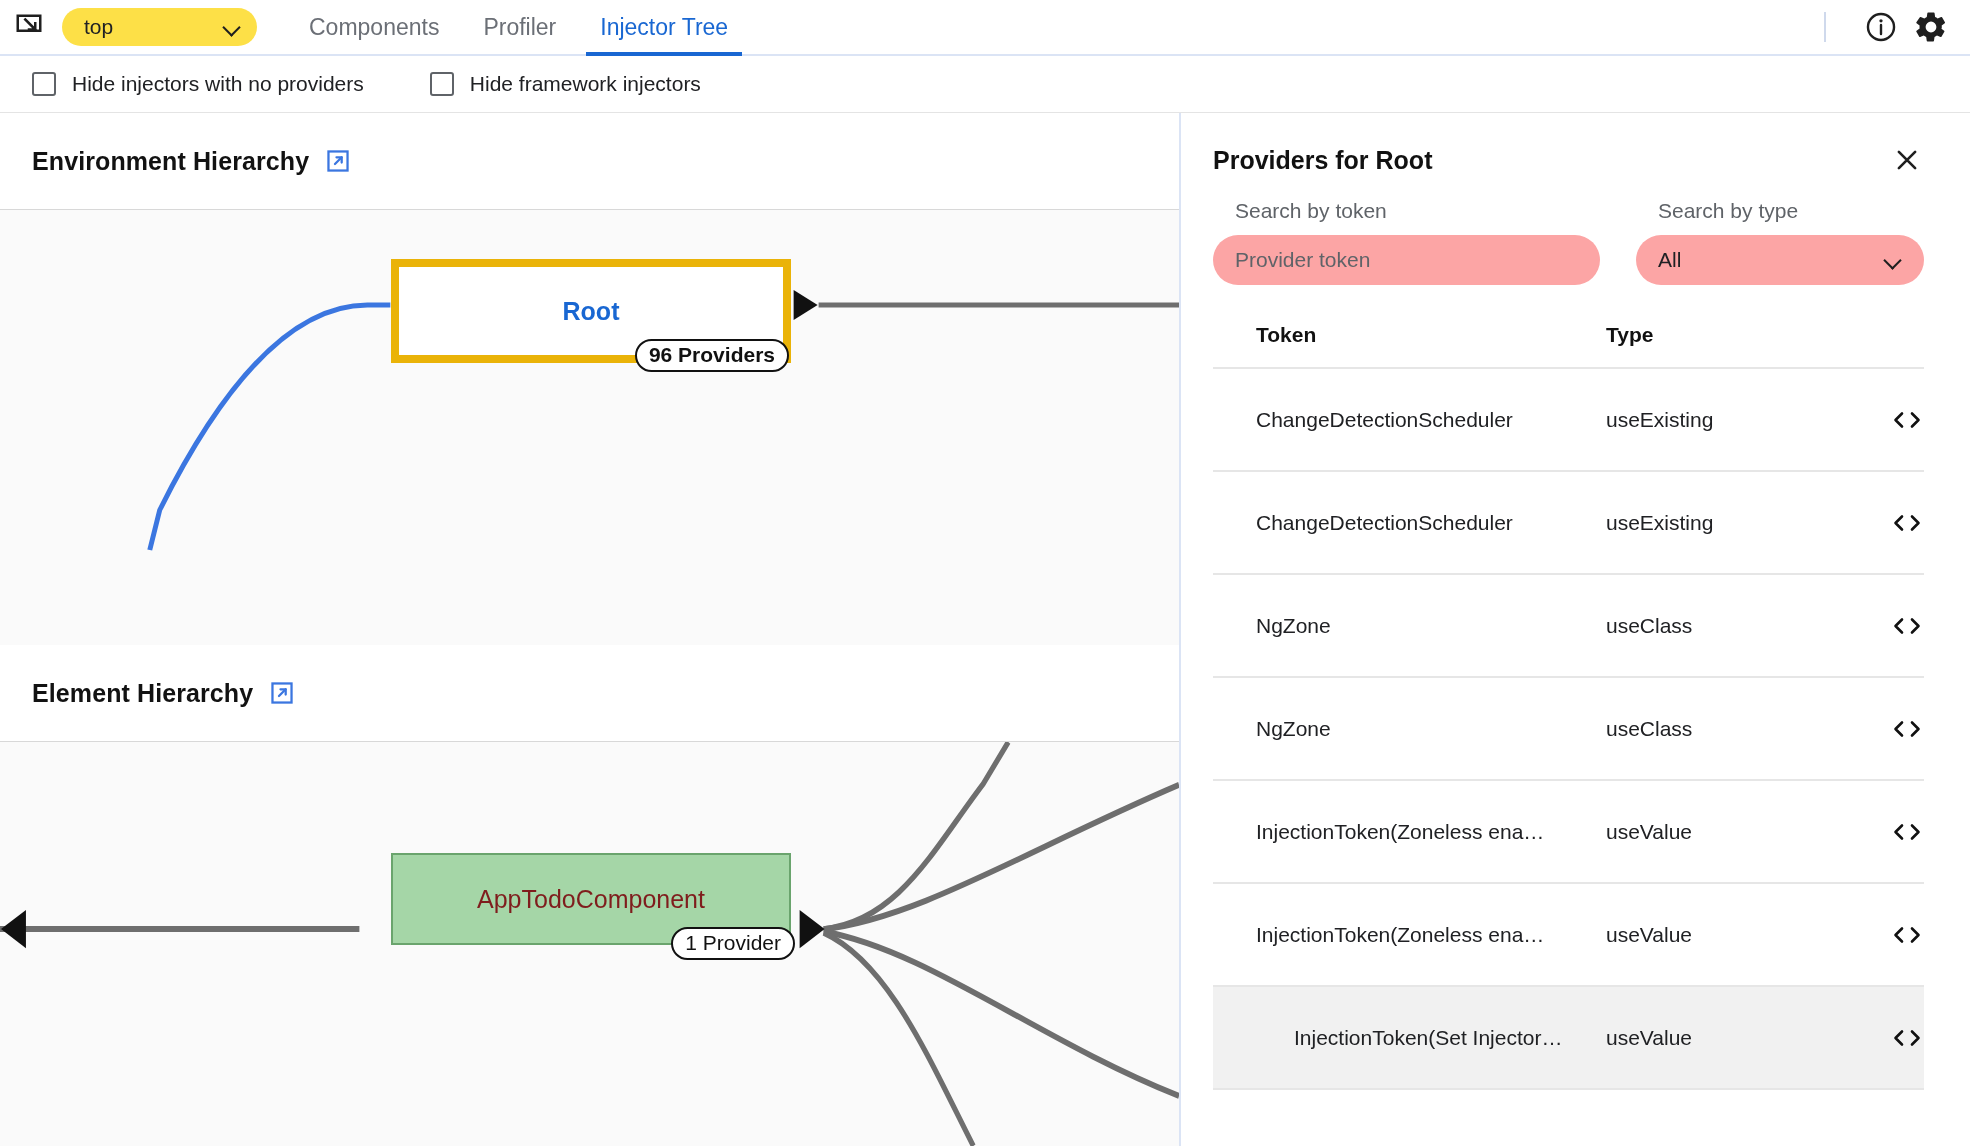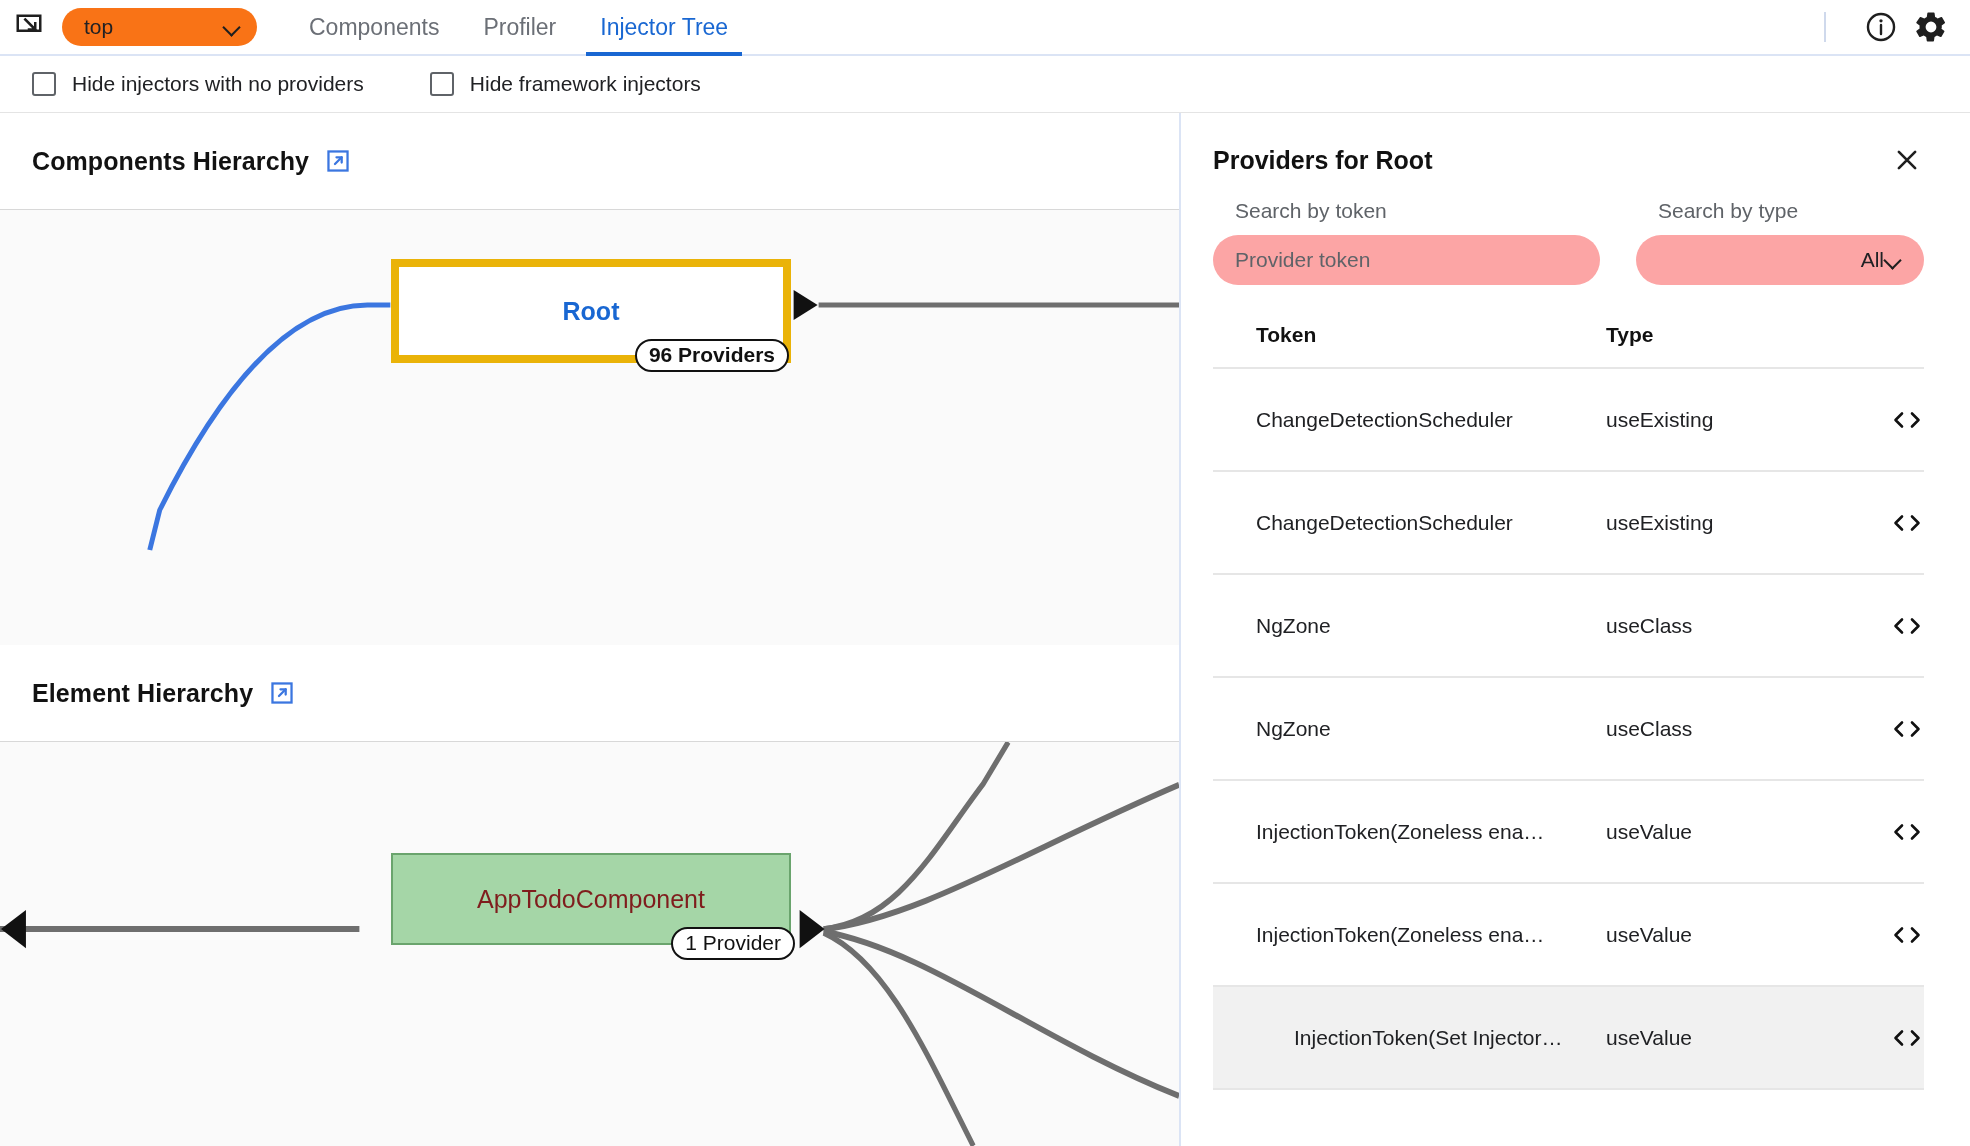--- a/index.html
+++ b/index.html
@@ -25,21 +25,21 @@
   .select-frame-icon {
     width: 30px; height: 30px;
     flex: 0 0 30px;
     margin-right: 18px;
     display: flex; align-items: center; justify-content: center;
     cursor: pointer;
   }
   .frame-select {
     height: 38px;
     min-width: 195px;
-    background: #f97316;
+    background: #fde047;
     border-radius: 19px;
     display: flex;
     align-items: center;
     padding: 0 14px 0 22px;
     cursor: pointer;
     margin-right: 30px;
   }
   .frame-select .label {
     font-size: 21px;
     color: #202124;
@@ -249,21 +249,21 @@
   .search-field {
     height: 50px;
     background: #fca5a5;
     border-radius: 25px;
     display: flex; align-items: center;
     padding: 0 20px 0 22px;
     cursor: text;
   }
   .search-field .val { font-size: 21px; color: #5f6368; }
   .search-field.select { cursor: pointer; }
-  .search-field.select .val { color: #202124; flex: 1; text-align: right; }
+  .search-field.select .val { color: #202124; flex: 1; }
 
   .tbl { padding: 0 46px 0 32px; margin-top: 38px; flex: 1 1 auto; overflow: hidden; }
   .tbl-head {
     display: flex;
     padding-bottom: 20px;
     border-bottom: 2px solid #e6e6e6;
   }
   .th { font-size: 21px; font-weight: bold; color: #111; }
   .col-token { flex: 1 1 auto; min-width: 0; margin-left: 43px; }
   .col-type  { flex: 0 0 258px; }
@@ -338,21 +338,21 @@
     <span class="cbx-label">Hide framework injectors</span>
   </div>
 </div>
 
 <div class="main">
 
   <div class="left-pane">
 
     <div class="hier hier-env">
       <div class="hier-head">
-        <span class="hier-title">Components Hierarchy</span>
+        <span class="hier-title">Environment Hierarchy</span>
         <span class="ext-link-icon">
           <svg width="26" height="26" viewBox="0 0 24 24" fill="none">
             <path d="M4 4h7M4 4v7M4 4l-0 0" stroke="none"></path>
             <path d="M5 5h6M5 5v6" stroke="none"></path>
             <rect x="3.2" y="3.2" width="17.6" height="17.6" stroke="#3b76e0" stroke-width="2.1" fill="none"></rect>
             <path d="M9.2 14.8L15.4 8.6" stroke="#3b76e0" stroke-width="2.1" stroke-linecap="round"></path>
             <path d="M10.6 8.6h4.8v4.8" stroke="#3b76e0" stroke-width="2.1" stroke-linecap="round" stroke-linejoin="round"></path>
           </svg>
         </span>
       </div>

